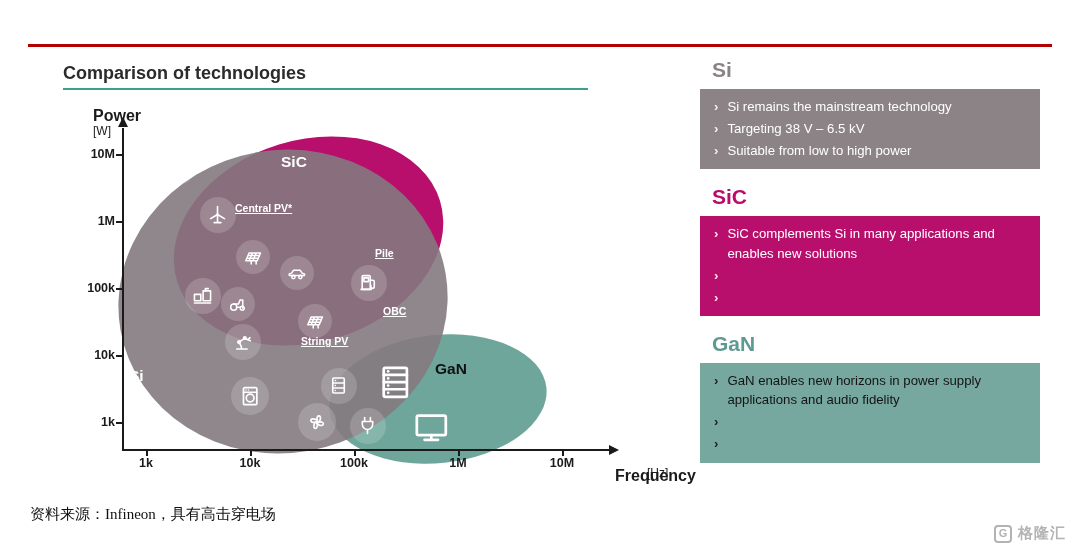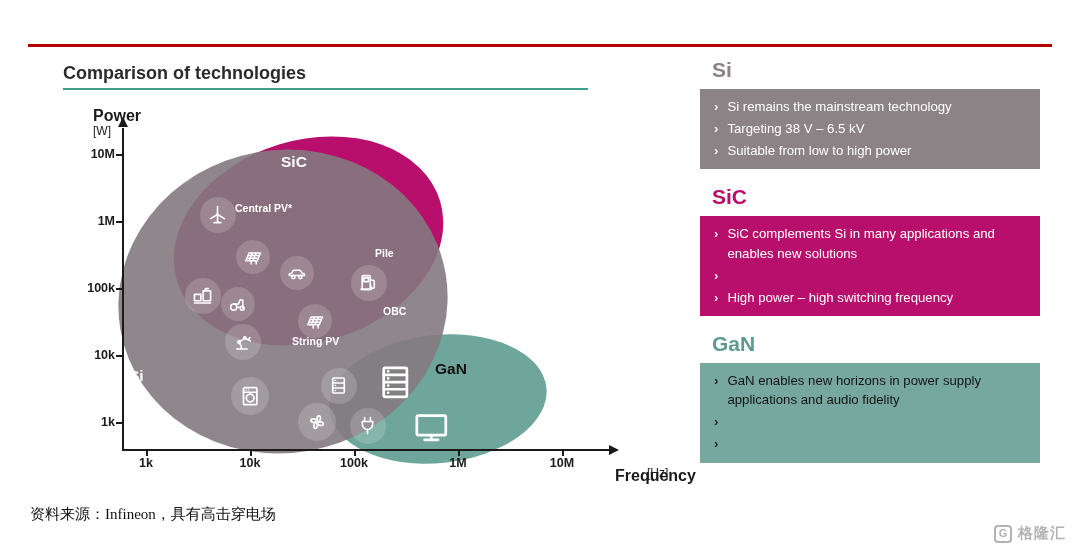--- a/index.html
+++ b/index.html
@@ -36,21 +36,21 @@
   .chart { position:absolute; left:63px; top:95px; width:645px; height:400px; }
 
   .ellipse { position:absolute; border-radius:50%; }
   .sic-ellipse { left:108px; top:45px; width:275px; height:202px; background:#b90f6c; transform:rotate(-17deg); }
   .gan-ellipse { left:266px; top:240px; width:218px; height:128px; background:#6ea69b; transform:rotate(-6deg); }
   .si-ellipse  { left:55px;  top:55px;  width:330px; height:303px; background:rgba(132,122,128,0.90); transform:rotate(-10deg); }
 
   .region-label { position:absolute; font-weight:bold; color:#ffffff; font-size:15.5px; }
   .region-label.dark { color:#101010; }
 
-  .chart-note { position:absolute; color:#ffffff; font-size:10.5px; font-weight:bold; white-space:nowrap; }
+  .chart-note { position:absolute; color:#ffffff; font-size:10.5px; font-weight:bold; white-space:nowrap;text-decoration:underline; }
 
   
   .app-icon {
     position:absolute; border-radius:50%;
     background:rgba(255,255,255,0.17);
     display:flex; align-items:center; justify-content:center;
   }
   .app-icon svg { width:64%; height:64%; stroke:#ffffff; fill:none; stroke-width:1.4; stroke-linecap:round; stroke-linejoin:round; }
   .app-icon.no-bg { background:none; border-radius:0; }
   .app-icon.no-bg svg { width:92%; height:92%; }
@@ -235,21 +235,21 @@
     <div class="app-icon no-bg sz42" style="left:347px;top:311px">
       <svg viewBox="0 0 20 20">
           <rect x="2.5" y="4" width="15" height="10" rx=".8"></rect>
           <path d="M10 14 v2.5 M6.5 16.5 h7"></path>
         </svg>
     </div>
 
     <span class="chart-note" style="left:172px;top:107px">Central PV*</span>
     <span class="chart-note" style="left:312px;top:152px">Pile</span>
     <span class="chart-note" style="left:320px;top:210px">OBC</span>
-    <span class="chart-note" style="left:229px;top:240px">String PV</span>
+    <span class="chart-note" style="left:238px;top:240px">String PV</span>
 
     <span class="region-label" style="left:66px;top:272px">Si</span>
     <span class="region-label" style="left:218px;top:58px">SiC</span>
     <span class="region-label dark" style="left:372px;top:265px">GaN</span>
 
     <div class="axis y-axis"></div>
     <div class="axis x-axis"></div>
     <div class="arrow-up"></div>
     <div class="arrow-right"></div>
 
@@ -308,21 +308,20 @@
       <div class="panel-box">
         <div class="bullet">
           <span class="chev">›</span>
           <span>SiC complements Si in many applications and enables new solutions</span>
         </div>
         <div class="bullet">
           <span class="chev">›</span>
         </div>
         <div class="bullet">
           <span class="chev">›</span>
-          <span>High power – high switching frequency</span>
         </div>
       </div>
     </section>
 
     <section class="panel gan">
       <h3 class="panel-title">GaN</h3>
       <div class="panel-box">
         <div class="bullet">
           <span class="chev">›</span>
           <span>GaN enables new horizons in power supply applications and audio fidelity</span>

